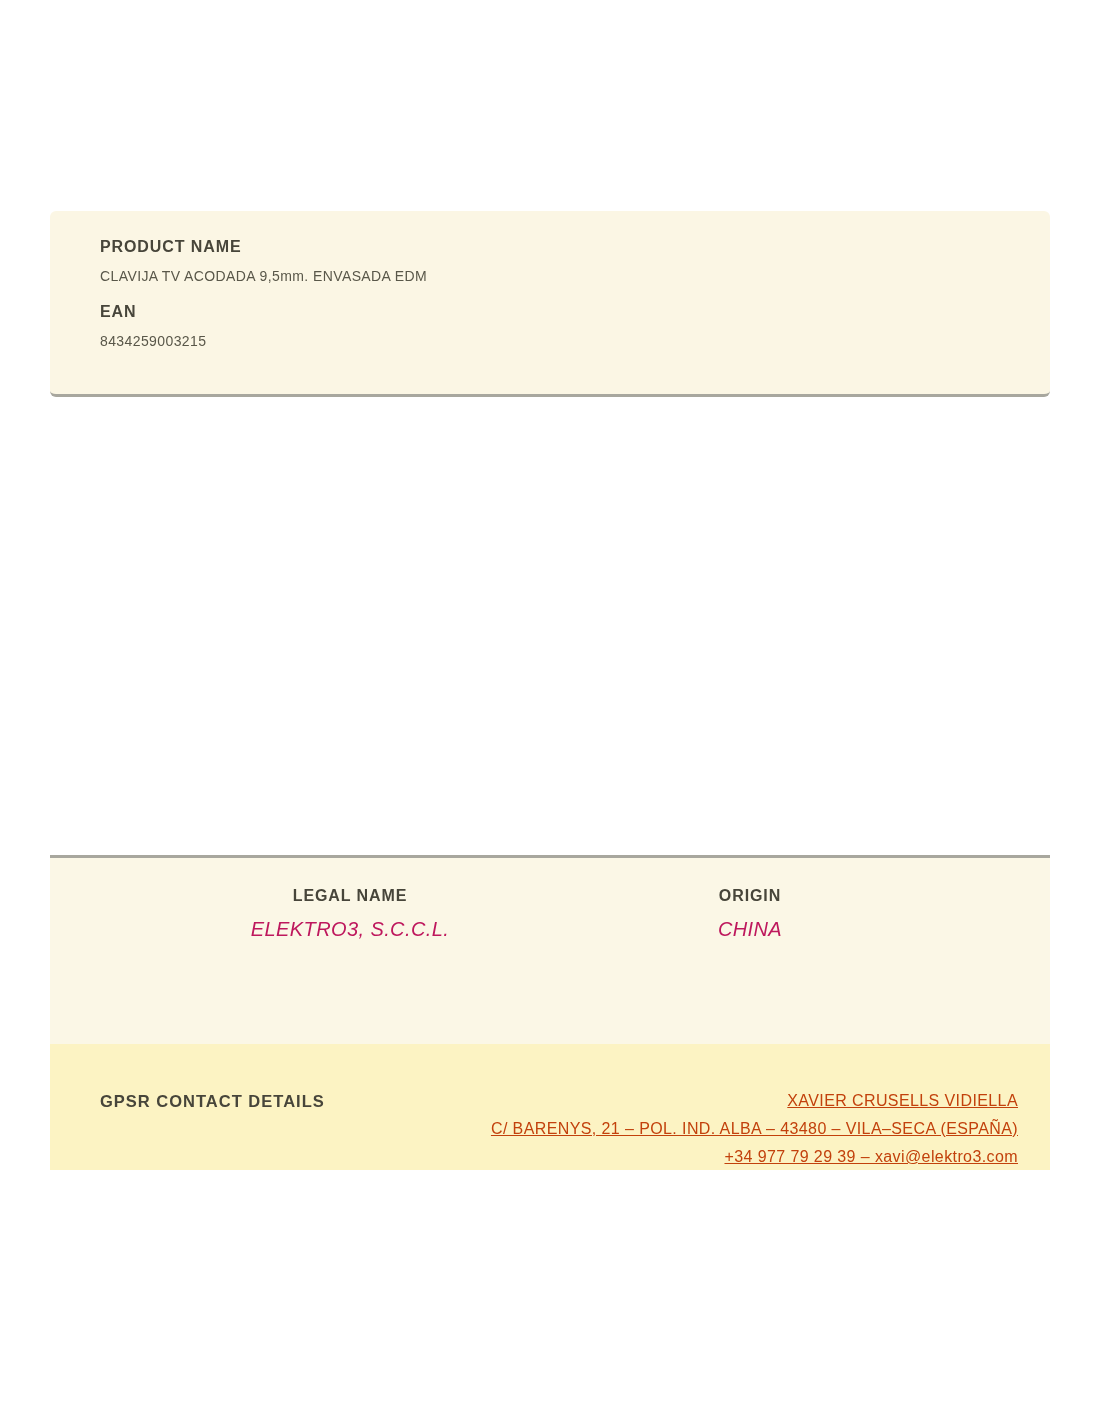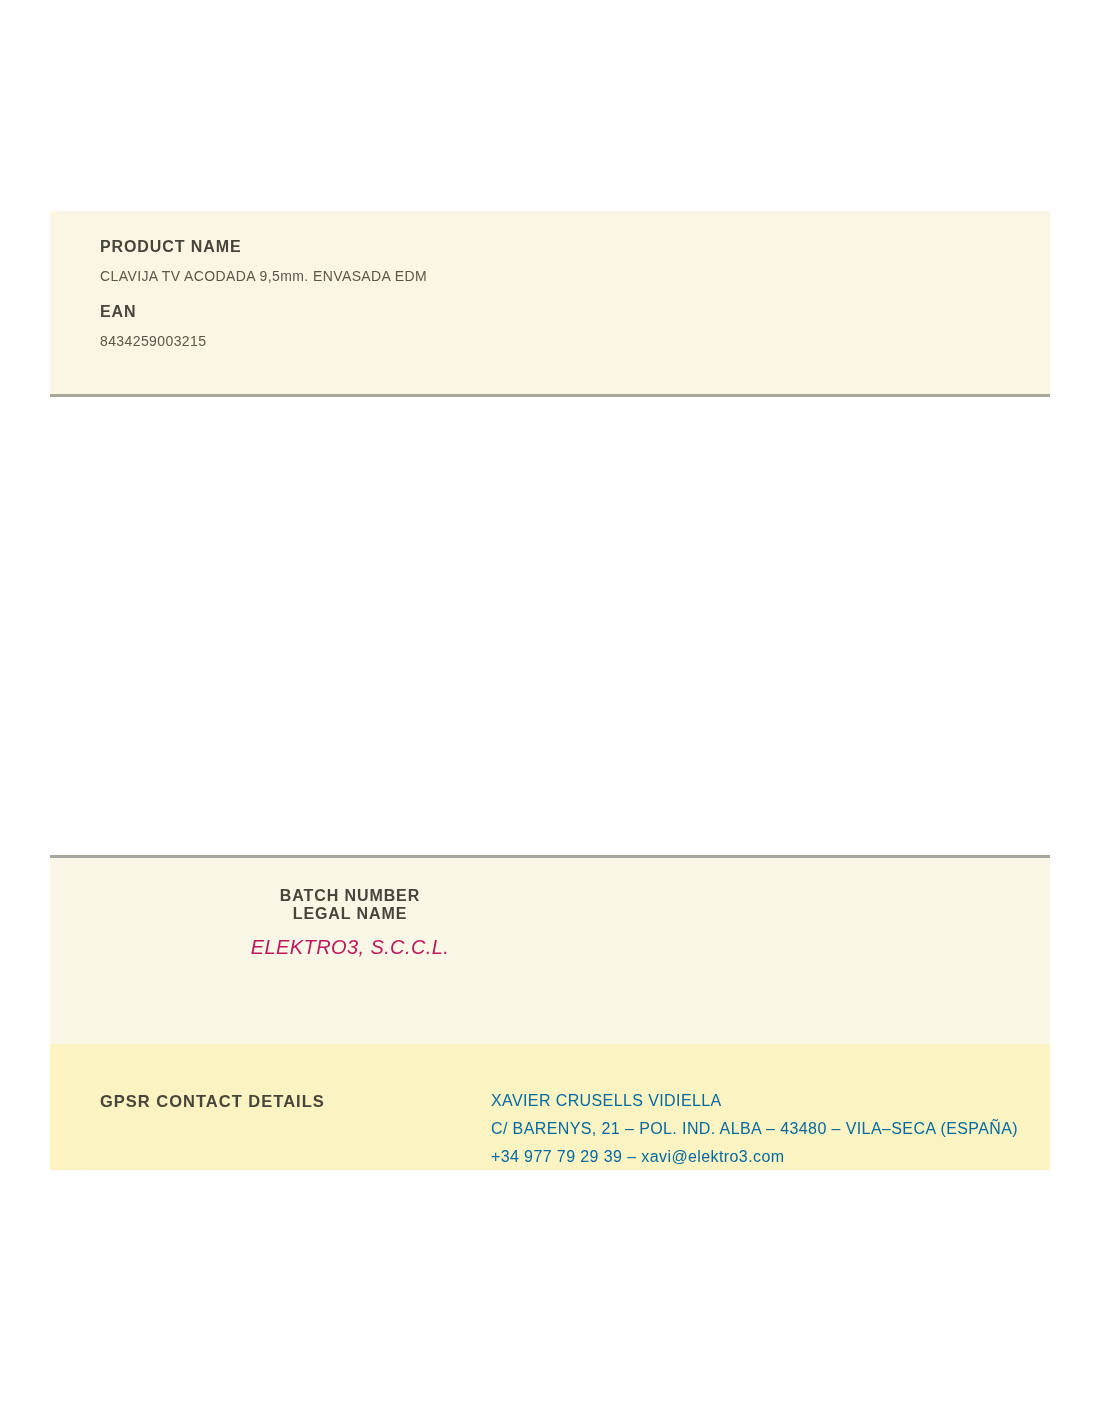--- a/index.html
+++ b/index.html
@@ -16,20 +16,21 @@
     width: 1000px;
   }
 
   
   .product-section {
     top: 211px;
     height: 186px;
     background: #fbf6e4;
     border-bottom: 3px solid #a8a79e;
     padding: 27px 50px 0 50px;
+    border-radius: 6px;
   }
   .field-label {
     font-size: 16px;
     font-weight: bold;
     letter-spacing: 0.9px;
     color: #47453a;
   }
   .field-value {
     font-size: 14px;
     letter-spacing: 0.4px;
@@ -72,48 +73,53 @@
     align-items: flex-start;
   }
   .gpsr-title {
     font-size: 16.5px;
     font-weight: bold;
     letter-spacing: 1px;
     color: #47453a;
     line-height: 28px;
   }
   .contact-block {
+    text-align: right;
     font-size: 16px;
     letter-spacing: 0.4px;
-    color: #0369a1;
+    color: #c2410c;
     line-height: 28px;
+    text-decoration: underline;
   }
 </style>
 </head>
 <body>
 
 <div class="section product-section">
   <div class="name-block">
     <div class="field-label">PRODUCT NAME</div>
     <div class="field-value">CLAVIJA TV ACODADA 9,5mm. ENVASADA EDM</div>
   </div>
   <div class="ean-block">
     <div class="field-label">EAN</div>
     <div class="field-value">8434259003215</div>
   </div>
 </div>
 
 <div class="section batch-section">
   <div class="two-col">
-    <div class="field-label">BATCH NUMBER</div>
   </div>
   <div class="two-col row-gap">
     <div>
       <div class="field-label">LEGAL NAME</div>
       <div class="center-value">ELEKTRO3, S.C.C.L.</div>
+    </div>
+    <div>
+      <div class="field-label">ORIGIN</div>
+      <div class="center-value">CHINA</div>
     </div>
   </div>
 </div>
 
 <div class="section gpsr-section">
   <div class="gpsr-title">GPSR CONTACT DETAILS</div>
   <div class="contact-block">
     <div>XAVIER CRUSELLS VIDIELLA</div>
     <div>C/ BARENYS, 21 – POL. IND. ALBA – 43480 – VILA–SECA (ESPAÑA)</div>
     <div>+34 977 79 29 39 – xavi@elektro3.com</div>

